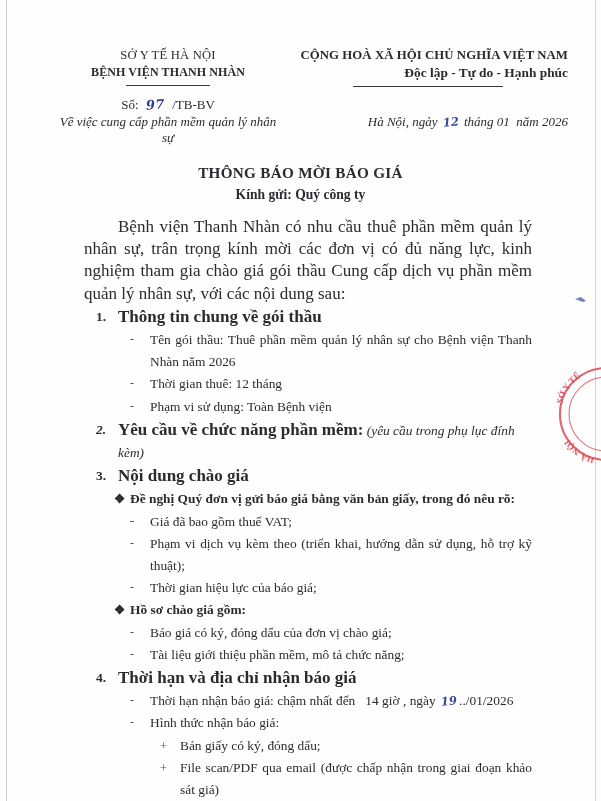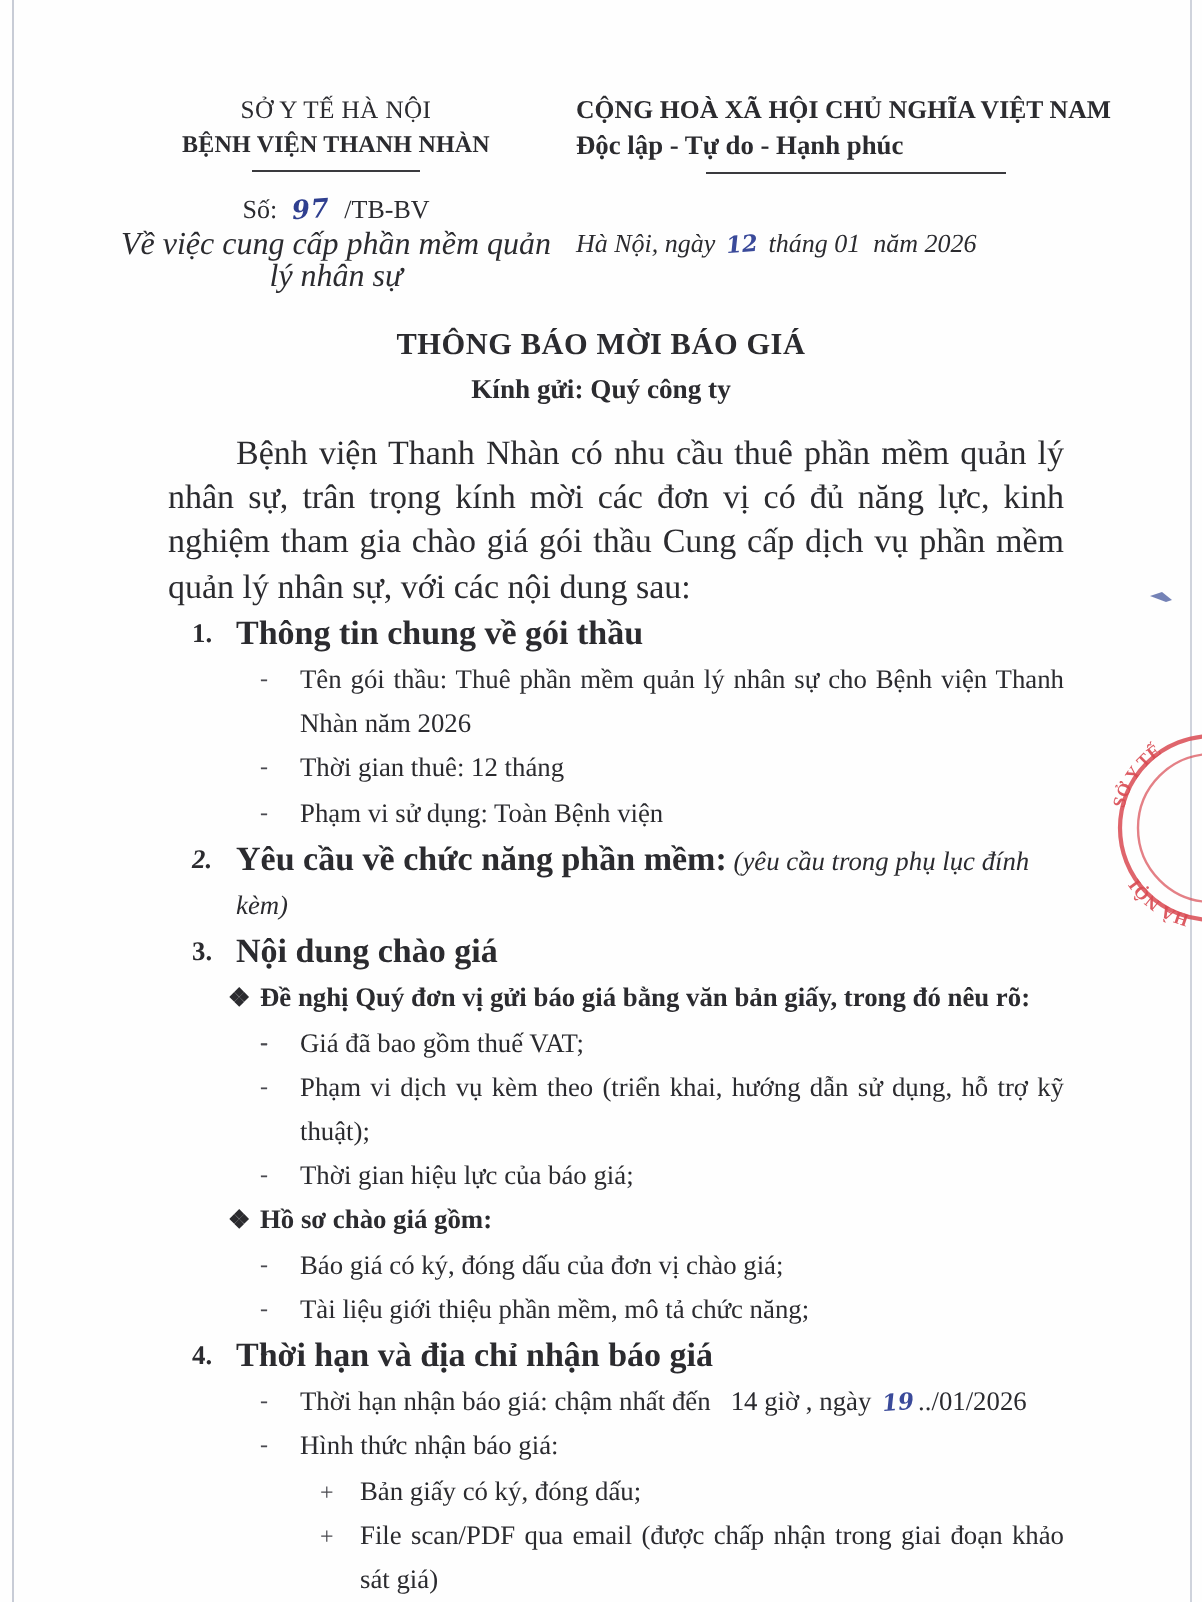--- a/index.html
+++ b/index.html
@@ -46,21 +46,21 @@
     left: 52px;
     top: 0;
     width: 232px;
     text-align: center;
   }
   .hdr-right {
     position: absolute;
     left: 288px;
     top: 0;
     width: 280px;
-    text-align: left;
+    text-align: right;
   }
   .org-line1 {
     font-size: 12.6px;
     letter-spacing: 0.2px;
     line-height: 16px;
   }
   .org-line2 {
     font-weight: bold;
     font-size: 12px;
     letter-spacing: 0.1px;
@@ -96,21 +96,21 @@
     font-style: italic;
     font-weight: bold;
     font-size: 13px;
     letter-spacing: 0.5px;
     transform: rotate(-4deg);
     display: inline-block;
     padding: 0 4px;
   }
   .so-about {
     font-style: italic;
-    font-size: 16px;
+    font-size: 13px;
     line-height: 16px;
     margin-top: 1px;
     padding: 0 6px;
   }
   .date-line {
     margin-top: 26px;
     font-style: italic;
     font-size: 13px;
     line-height: 17px;
   }

